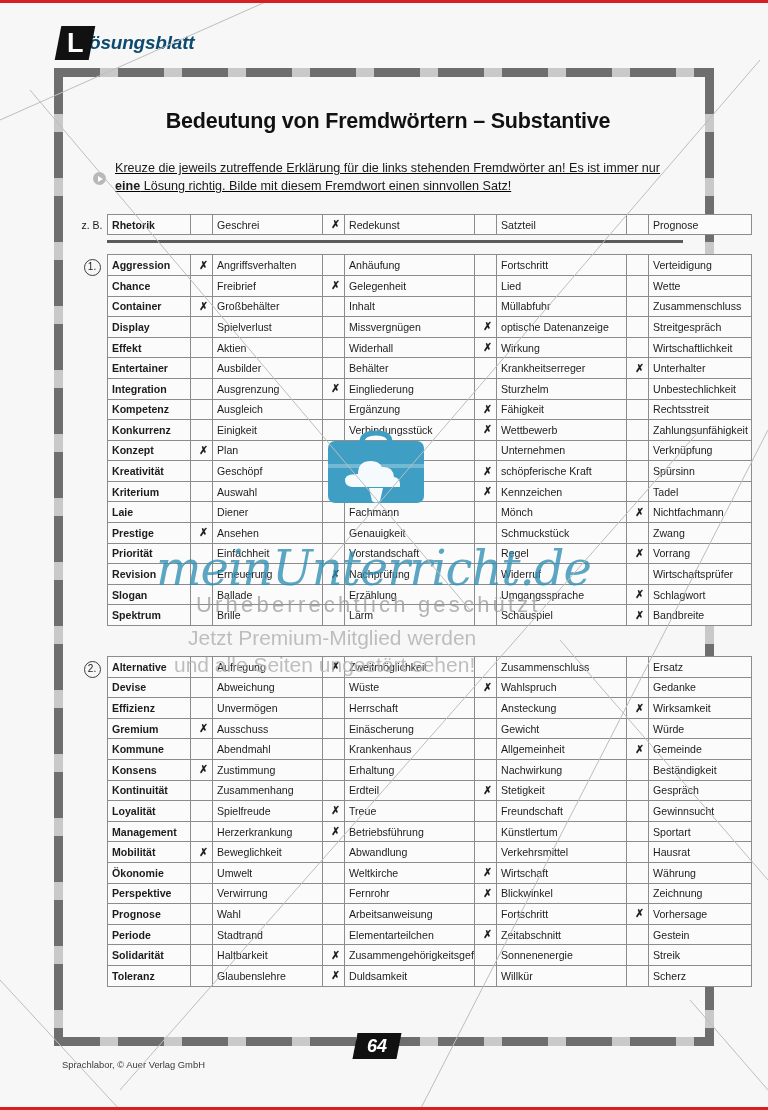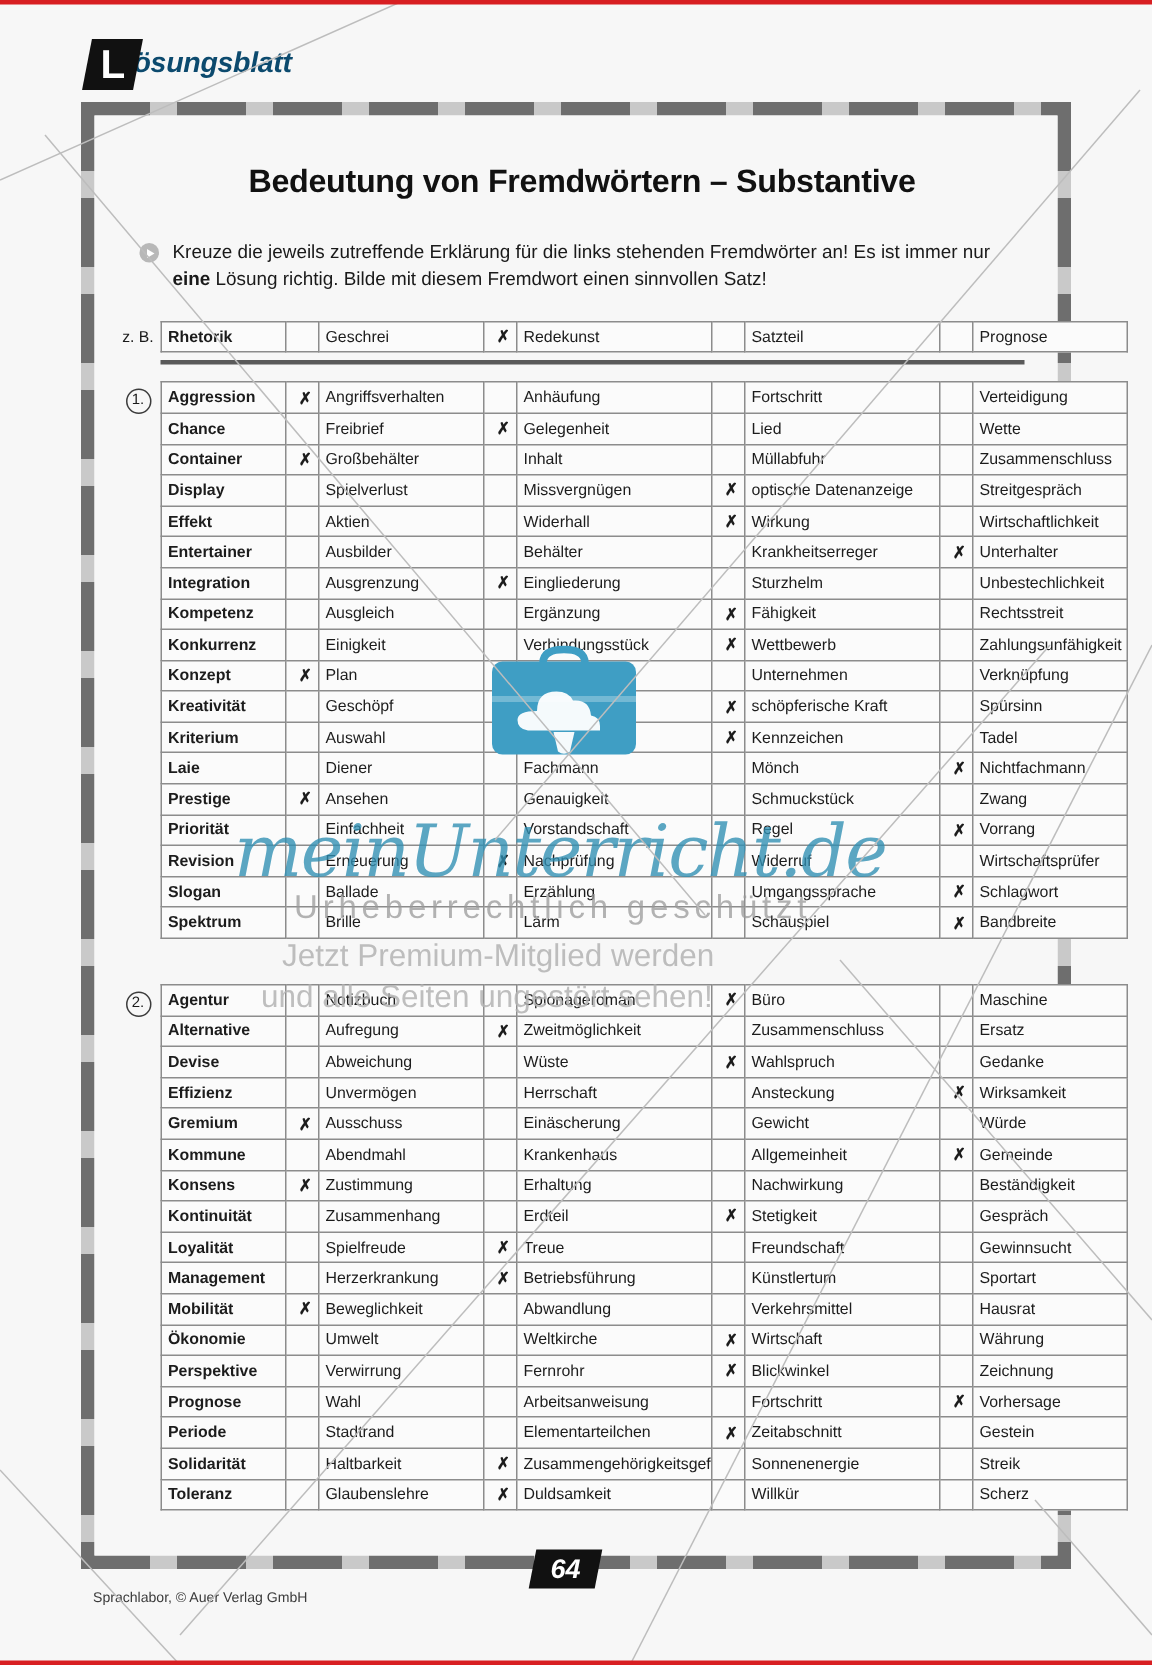--- a/index.html
+++ b/index.html
@@ -107,22 +107,23 @@
   .title {
     text-align: center;
     font-size: 21.5px;
     font-weight: bold;
     color: #111111;
     margin: 32px 0 0 8px;
     letter-spacing: -0.2px;
   }
   .intro {
     display: flex;
-    align-items: flex-start;
+    align-items: center;
     margin: 25px 34px 0 30px;
+    text-decoration: underline;
   }
   .bullet-icon {
     flex: 0 0 auto;
     width: 13px;
     height: 13px;
     border-radius: 50%;
     background: #b8b8b8;
     margin: 3px 9px 0 0;
     position: relative;
   }
@@ -565,31 +566,20 @@
           </tbody>
       </table>
     </div>
 
     <div class="tblock q2">
       <div class="marker">
         <span class="circ">2.</span>
       </div>
       <table class="grid">
         <tbody id="ex2-body">
-            <tr>
-              <td class="word">Agentur</td>
-              <td class="mark"></td>
-              <td class="opt">Notizbuch</td>
-              <td class="mark"></td>
-              <td class="opt2">Spionageroman</td>
-              <td class="mark"><span class="xmark">✗</span></td>
-              <td class="opt3">Büro</td>
-              <td class="mark"></td>
-              <td class="opt4">Maschine</td>
-            </tr>
             <tr>
               <td class="word">Alternative</td>
               <td class="mark"></td>
               <td class="opt">Aufregung</td>
               <td class="mark"><span class="xmark">✗</span></td>
               <td class="opt2">Zweitmöglichkeit</td>
               <td class="mark"></td>
               <td class="opt3">Zusammenschluss</td>
               <td class="mark"></td>
               <td class="opt4">Ersatz</td>

